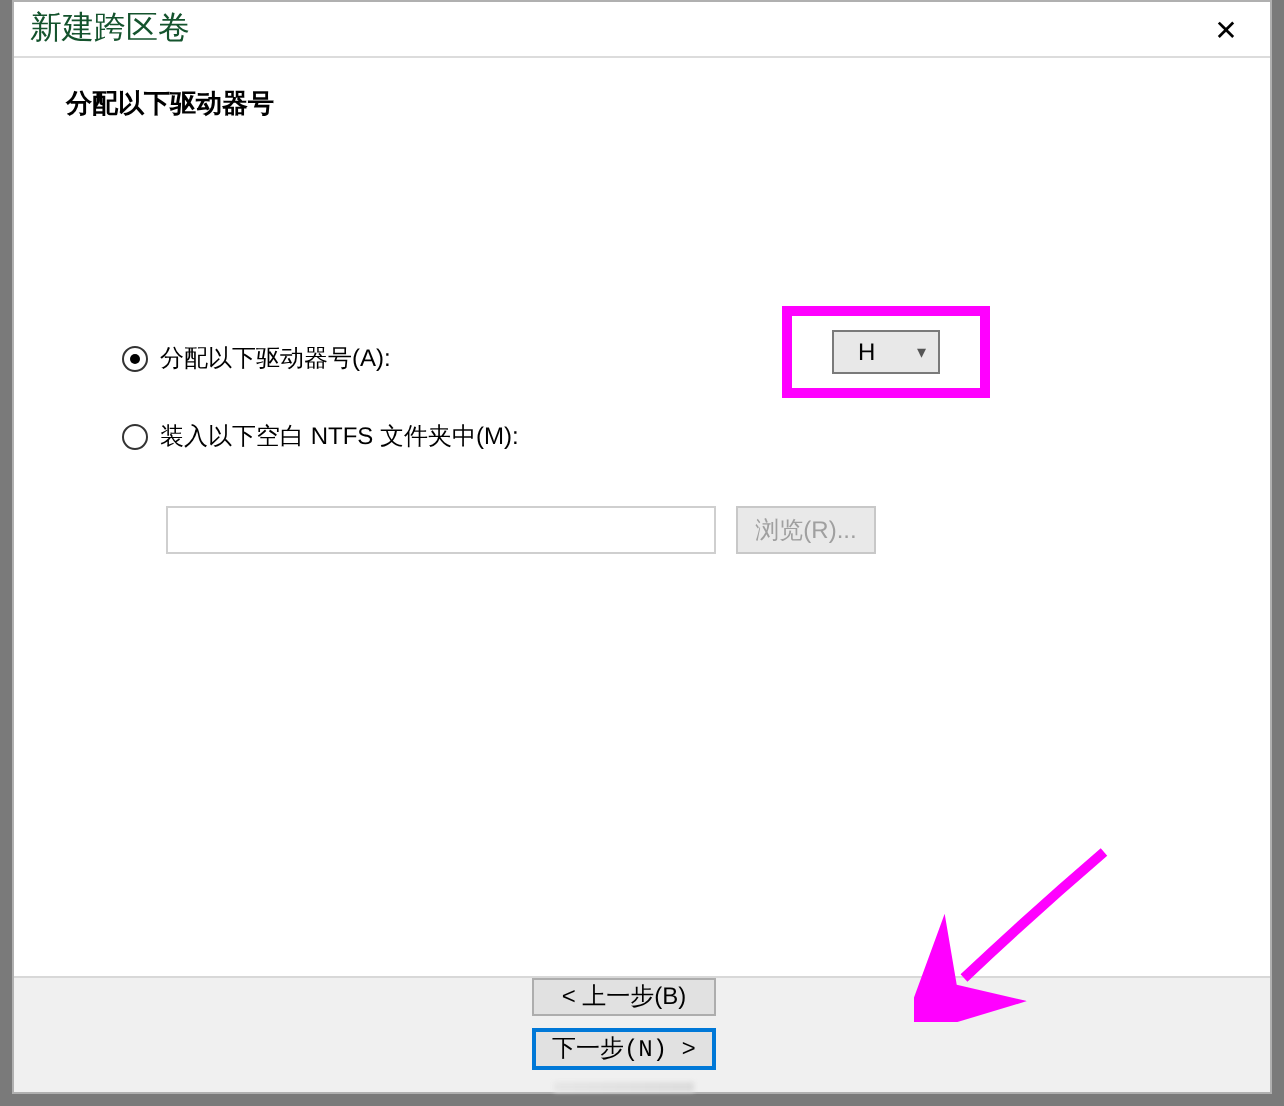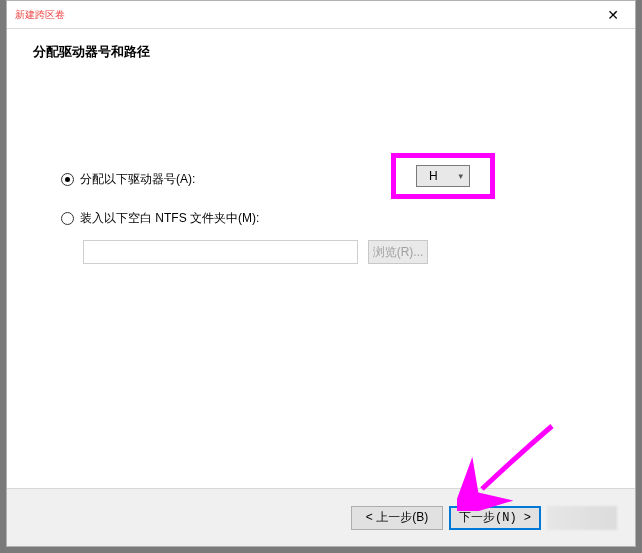--- a/index.html
+++ b/index.html
@@ -19,38 +19,38 @@
     }
     .titlebar {
       height: 28px;
       background: #ffffff;
       border-bottom: 1px solid #dcdcdc;
       display: flex;
       align-items: center;
       justify-content: space-between;
       padding-left: 8px;
     }
-    .titlebar .title { font-size: 10px; color: #ef4444; }
+    .titlebar .title { font-size: 16px; color: #14532d; }
     .titlebar .close {
       width: 44px; height: 28px;
       display: flex; align-items: center; justify-content: center;
       font-size: 14px; color: #000;
       cursor: pointer;
     }
     .content {
       position: absolute;
       left: 0; top: 28px; right: 0; bottom: 58px;
       background: #ffffff;
       padding: 14px 26px;
     }
     .heading { font-weight: bold; font-size: 13px; margin-bottom: 4px; }
     .subheading { font-size: 12px; color: #000; margin-left: 28px; }
     .options-area { margin-top: 110px; margin-left: 28px; }
     .opt-row { display: flex; align-items: center; margin-bottom: 22px; position: relative; }
-    .opt-row.small-gap { margin-bottom: 13px; }
+    .opt-row.small-gap { margin-bottom: 26px; }
     .radio {
       width: 13px; height: 13px; border: 1px solid #333; border-radius: 50%;
       display: inline-flex; align-items: center; justify-content: center;
       margin-right: 6px; background: #fff; flex-shrink: 0;
     }
     .radio .dot { width: 5px; height: 5px; border-radius: 50%; background: #000; display: none; }
     .radio.selected .dot { display: block; }
     .opt-label { font-size: 12px; text-align: right; }
     .drive-select-wrap {
       position: absolute;
@@ -69,32 +69,32 @@
       display: flex; align-items: center; justify-content: space-between;
       padding: 0 6px 0 12px; font-size: 12px;
     }
     .chev { font-size: 9px; color: #555; }
     .path-row { display: flex; align-items: center; margin-left: 22px; margin-bottom: 26px; }
     .path-input {
       width: 275px; height: 24px;
       border: 1px solid #cfcfcf; background: #fff;
     }
     .browse-btn {
-      width: 60px; height: 24px; margin-left: 10px;
+      width: 70px; height: 24px; margin-left: 10px;
       border: 1px solid #c8c8c8; background: #e9e9e9;
       color: #a0a0a0; font-size: 12px;
       display: flex; align-items: center; justify-content: center;
     }
     .footer {
       position: absolute;
       left: 0; right: 0; bottom: 0; height: 58px;
       background: #f0f0f0;
       border-top: 1px solid #d8d8d8;
       display: flex; align-items: center; justify-content: flex-end;
-      padding-right: 18px; gap: 6px;
+      padding-right: 18px; gap: 6px; flex-direction: column;
     }
     .btn {
       min-width: 92px; height: 24px;
       border: 1px solid #adadad; background: #e1e1e1;
       font-size: 12px; display: flex; align-items: center; justify-content: center;
       cursor: pointer;
       position: relative;
     }
     .btn.default { border: 2px solid #0078d7; background: #e1e1e1; font-family: Liberation Mono, monospace; }
     .smudge {
@@ -113,21 +113,21 @@
 
 <div class="window">
   <div class="titlebar">
     <span class="title">新建跨区卷</span>
     <div class="close">
       <span>✕</span>
     </div>
   </div>
 
   <div class="content">
-    <div class="heading">分配驱动器号和路径</div>
+    <div class="heading">分配以下驱动器号</div>
 
     <div class="options-area">
 
       <div class="opt-row">
         <span class="radio selected">
             <span class="dot"></span>
           </span>
         <span class="opt-label">分配以下驱动器号(A):</span>
 
         <div class="drive-select-wrap">

